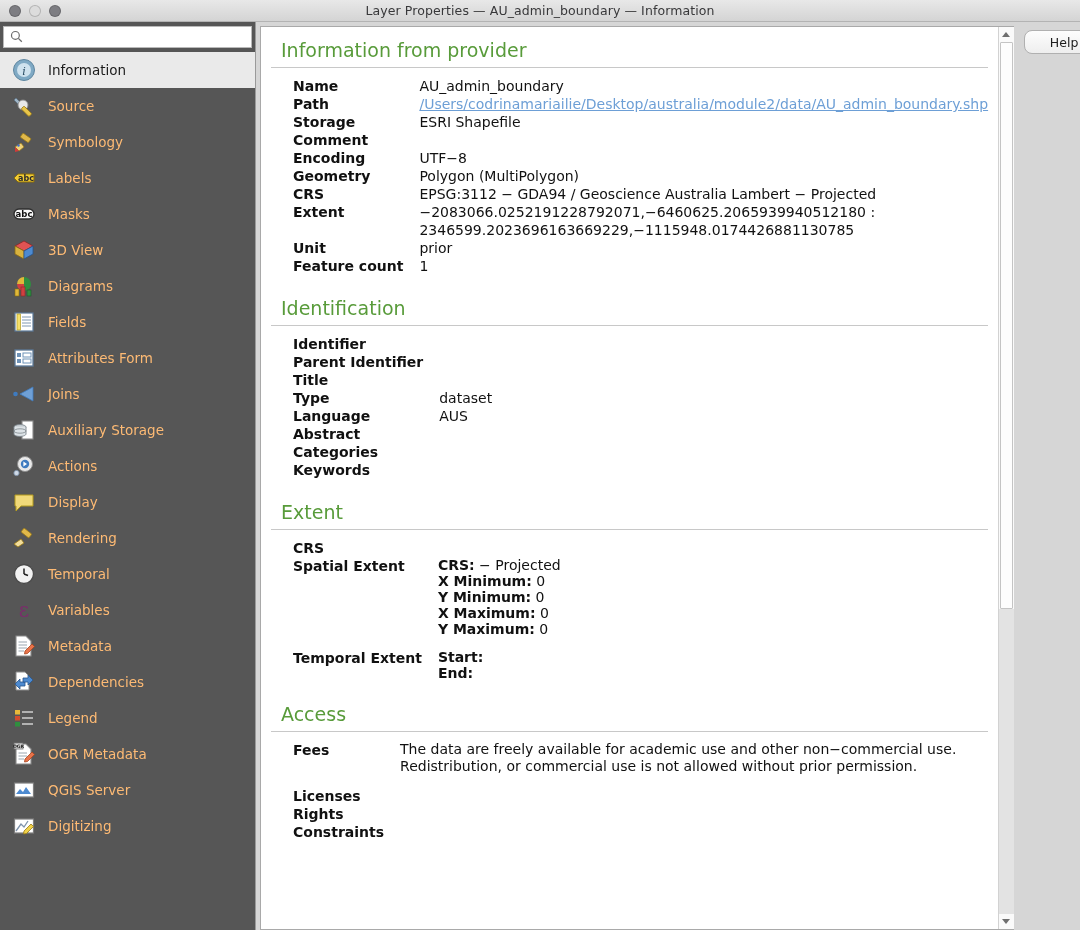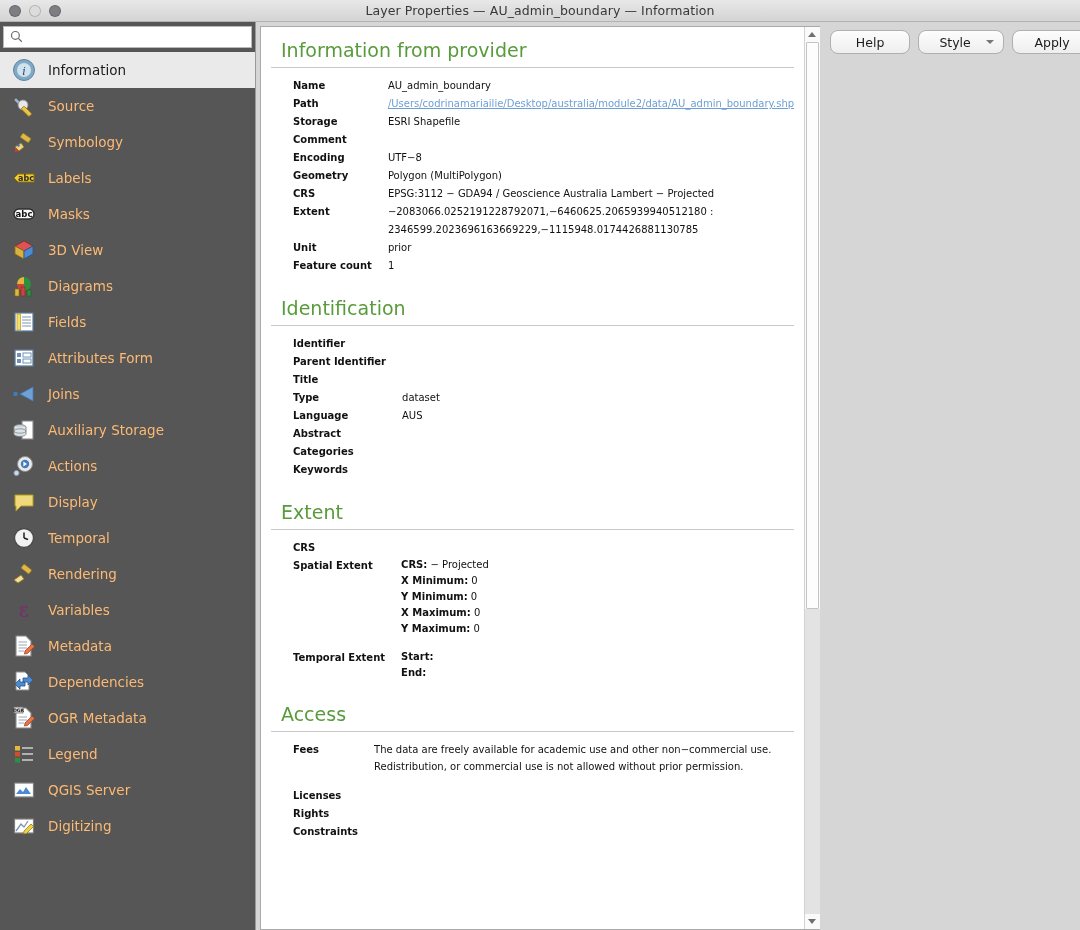--- a/index.html
+++ b/index.html
@@ -71,21 +71,21 @@
     flex: 1 1 auto; overflow: hidden; position: relative;
     padding: 12px 10px 10px 10px;
   }
   h2.section {
     font-size: 19px; font-weight: 400; color: #589b3a;
     padding: 0 0 6px 10px; margin: 0;
     border-bottom: 1px solid #c8c8c8;
   }
   h2.section.spaced { margin-top: 22px; }
   table.kv { border-collapse: collapse; margin-top: 9px; margin-left: 22px; }
-  table.kv td { vertical-align: top; font-size: 10px; color: #111; padding: 0 0 0 0; line-height: 18px; }
+  table.kv td { vertical-align: top; font-size: 14px; color: #111; padding: 0 0 0 0; line-height: 18px; }
   table.kv td.k { font-weight: bold; padding-right: 16px; white-space: nowrap; }
   table.kv td.v { }
   table.kv td.v a { color: #6d9fd6; }
   .nowrap { white-space: nowrap; }
   .sub-list { }
   .sub-list div { line-height: 16px; }
   .sub-list b { font-weight: bold; }
   .spacer-row td { height: 12px; line-height: 12px; font-size: 0; }
   .fees-text { max-width: 620px; line-height: 17px; }
 
@@ -310,36 +310,36 @@
             <svg width="24" height="24" viewBox="0 0 24 24">
                 <path d="M3 5h18v11H9l-5 5v-5H3z" fill="#f0d97a" stroke="#b39a1c" stroke-width="1"></path>
               </svg>
           </span>
           <span>Display</span>
         </div>
 
         <div class="nav-item">
           <span class="nav-icon">
             <svg width="24" height="24" viewBox="0 0 24 24">
+                <rect x="12" y="2" width="10" height="5" rx="1" transform="rotate(38 12 2)" fill="#e0b84a" stroke="#9a7a12" stroke-width=".7"></rect>
+                <path d="M2 18l7-5 3 4-6 4z" fill="#f2dd9b" stroke="#9a7a12" stroke-width=".8"></path>
+              </svg>
+          </span>
+          <span>Rendering</span>
+        </div>
+
+        <div class="nav-item">
+          <span class="nav-icon">
+            <svg width="24" height="24" viewBox="0 0 24 24">
                 <circle cx="12" cy="12" r="9.5" fill="#f2f2f2" stroke="#4a4a4a" stroke-width="1.3"></circle>
                 <line x1="12" y1="12" x2="12" y2="6.5" stroke="#1f1f1f" stroke-width="1.5"></line>
                 <line x1="12" y1="12" x2="16" y2="13.5" stroke="#1f1f1f" stroke-width="1.5"></line>
               </svg>
           </span>
           <span>Temporal</span>
-        </div>
-
-        <div class="nav-item">
-          <span class="nav-icon">
-            <svg width="24" height="24" viewBox="0 0 24 24">
-                <rect x="12" y="2" width="10" height="5" rx="1" transform="rotate(38 12 2)" fill="#e0b84a" stroke="#9a7a12" stroke-width=".7"></rect>
-                <path d="M2 18l7-5 3 4-6 4z" fill="#f2dd9b" stroke="#9a7a12" stroke-width=".8"></path>
-              </svg>
-          </span>
-          <span>Rendering</span>
         </div>
 
         <div class="nav-item">
           <span class="nav-icon">
             <svg width="24" height="24" viewBox="0 0 24 24">
                 <text x="12" y="19" font-size="20" font-family="DejaVu Serif, serif" fill="#7b2d6b" text-anchor="middle">ε</text>
               </svg>
           </span>
           <span>Variables</span>
         </div>
@@ -362,53 +362,53 @@
 
         <div class="nav-item">
           <span class="nav-icon">
             <svg width="24" height="24" viewBox="0 0 24 24">
                 <path d="M4 2h9l4 4v14H4z" fill="#fff" stroke="#8a8a8a" stroke-width="1"></path>
                 <path d="M3 14l5-5v3h5v4H8v3z" fill="#4d8ad0" stroke="#27548a" stroke-width=".8"></path>
                 <path d="M21 10l-5 5v-3h-5V8h5V5z" fill="#4d8ad0" stroke="#27548a" stroke-width=".8"></path>
               </svg>
           </span>
           <span>Dependencies</span>
+        </div>
+
+        <div class="nav-item">
+          <span class="nav-icon">
+            <svg width="24" height="24" viewBox="0 0 24 24">
+                <rect x="3" y="4" width="5" height="4.5" fill="#e8b93a"></rect>
+                <rect x="3" y="10" width="5" height="4.5" fill="#d24c2e"></rect>
+                <rect x="3" y="16" width="5" height="4.5" fill="#2f8f3f"></rect>
+                <g stroke="#c9c9c9" stroke-width="1.6">
+                  <line x1="10" y1="6" x2="21" y2="6"></line>
+                  <line x1="10" y1="12" x2="21" y2="12"></line>
+                  <line x1="10" y1="18" x2="21" y2="18"></line>
+                </g>
+              </svg>
+          </span>
+          <span>Legend</span>
         </div>
 
         <div class="nav-item">
           <span class="nav-icon">
             <svg width="24" height="24" viewBox="0 0 24 24">
                 <path d="M4 2h10l5 5v15H4z" fill="#fff" stroke="#8a8a8a" stroke-width="1.1"></path>
                 <rect x="2" y="1" width="9" height="6" fill="#d8d8d8" stroke="#6f6f6f" stroke-width=".8"></rect>
                 <text x="6.5" y="6" font-size="4.6" font-weight="bold" font-family="DejaVu Sans, sans-serif" fill="#222" text-anchor="middle">OGR</text>
                 <g stroke="#9aa6b0" stroke-width="1">
                   <line x1="6.5" y1="11" x2="15" y2="11"></line>
                   <line x1="6.5" y1="14" x2="15" y2="14"></line>
                   <line x1="6.5" y1="17" x2="12" y2="17"></line>
                 </g>
                 <path d="M13 17l7-7 2.5 2.5-7 7-3 .5z" fill="#e8734a" stroke="#a8451f" stroke-width=".8"></path>
               </svg>
           </span>
           <span>OGR Metadata</span>
-        </div>
-
-        <div class="nav-item">
-          <span class="nav-icon">
-            <svg width="24" height="24" viewBox="0 0 24 24">
-                <rect x="3" y="4" width="5" height="4.5" fill="#e8b93a"></rect>
-                <rect x="3" y="10" width="5" height="4.5" fill="#d24c2e"></rect>
-                <rect x="3" y="16" width="5" height="4.5" fill="#2f8f3f"></rect>
-                <g stroke="#c9c9c9" stroke-width="1.6">
-                  <line x1="10" y1="6" x2="21" y2="6"></line>
-                  <line x1="10" y1="12" x2="21" y2="12"></line>
-                  <line x1="10" y1="18" x2="21" y2="18"></line>
-                </g>
-              </svg>
-          </span>
-          <span>Legend</span>
         </div>
 
         <div class="nav-item">
           <span class="nav-icon">
             <svg width="24" height="24" viewBox="0 0 24 24">
                 <rect x="2.5" y="5" width="19" height="14" fill="#fff" stroke="#7d7d7d" stroke-width="1.2"></rect>
                 <path d="M4 16l4-5 3 3 3-5 5 7z" fill="#4d8ad0"></path>
               </svg>
           </span>
           <span>QGIS Server</span>

